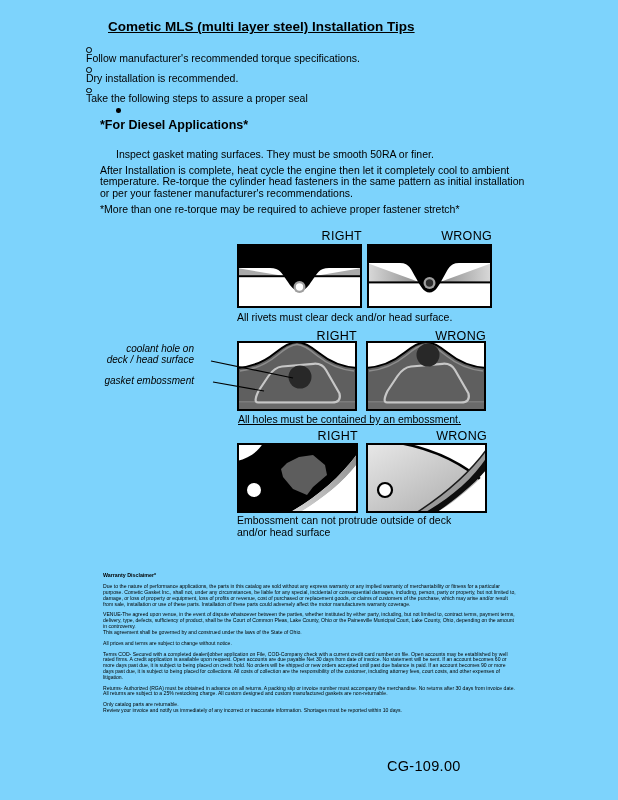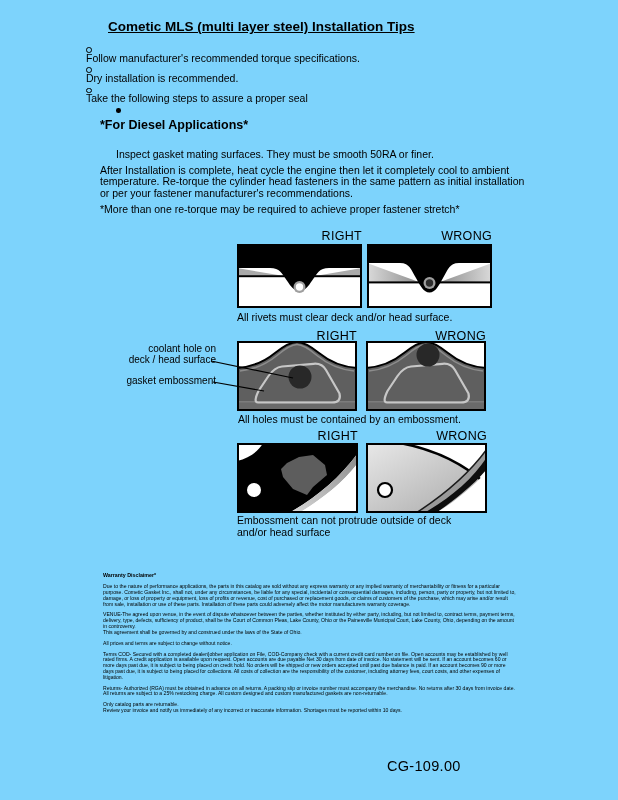--- a/index.html
+++ b/index.html
@@ -18,21 +18,21 @@
   .b-open { flex:none; width:3.6px; height:3.6px; border:1.1px solid #000; border-radius:50%; margin:3.1px 4px 0 0; }
   .b-dot  { flex:none; width:4.6px; height:4.6px; background:#000; border-radius:50%; margin:3.1px 3.5px 0 0; }
   .b-text { white-space:nowrap; }
   .h2 { left:100px; top:118px; font-size:12.5px; font-weight:bold; white-space:nowrap; }
   .para { left:100px; width:440px; font-size:10.5px; line-height:11.4px; white-space:pre-line; }
   .p1 { top:136px; }
   .p2 { top:165px; }
   .pnote { top:204px; }
   .dg-label { font-size:12.5px; text-align:right; letter-spacing:0.3px; white-space:nowrap; }
   .caption { font-size:10.5px; line-height:11.5px; white-space:pre-line; }
-  .callout { font-size:10px; line-height:10.8px; text-align:right; width:94px; left:122px; white-space:pre-line; }
+  .callout { font-size:10px; line-height:10.8px; text-align:right; width:94px; left:100px; white-space:pre-line;font-style:italic; }
   .dgsvg { display:block; }
   .overlay { z-index:5; pointer-events:none; }
   .legal { left:103px; top:573px; width:414px; font-size:5.1px; line-height:5.75px; }
   .legal-h { font-weight:bold; font-size:5.3px; margin:0 0 5.5px 0; }
   .legal p { margin:0 0 5.2px 0; white-space:pre-line; }
   .page-code { left:387px; top:758px; font-size:14.5px; letter-spacing:0.3px; white-space:nowrap; }
 </style>
 </head>
 <body>
 
@@ -129,21 +129,21 @@
     <path d="M21 61.5 L95 61.5 Q104.5 61.5 102.5 52.5 L89 29 Q85 22 76.5 22.8 L45 25.5 Q37.5 26.3 31.5 35 L21.5 50 Q16 61.5 21 61.5 Z" fill="none" stroke="#c7c7c7" stroke-width="2.2" stroke-linejoin="round"></path>
     <circle cx="62" cy="14" r="11.5" fill="#282828"></circle>
     <rect x="1" y="1" width="118" height="68" fill="none" stroke="#000" stroke-width="2"></rect>
   </svg>
 
   <svg class="abs overlay" style="left:205px; top:355px;" width="100" height="45" viewBox="0 0 100 45">
     <line x1="6" y1="6" x2="88" y2="23" stroke="#000" stroke-width="1.2"></line>
     <line x1="8" y1="27" x2="59" y2="36" stroke="#000" stroke-width="1.2"></line>
   </svg>
 
-  <div class="abs caption" style="left:238px; top:414px;">All holes must be contained by an embossment.</div>
+  <div class="abs caption" style="left:238px; top:414px;text-decoration:underline;">All holes must be contained by an embossment.</div>
 
   <div class="abs dg-label" style="left:237px; top:429px; width:121px;">RIGHT</div>
   <div class="abs dg-label" style="left:366px; top:429px; width:121px;">WRONG</div>
 
   <svg class="abs dgsvg" style="left:237px; top:443px;" width="121" height="70" viewBox="0 0 121 70">
     <defs>
       <linearGradient id="g3r" x1="0" y1="1" x2="1" y2="0">
         <stop offset="0" stop-color="#d8d8d8"></stop>
           <stop offset="1" stop-color="#8a8a8a"></stop>
       </linearGradient>

